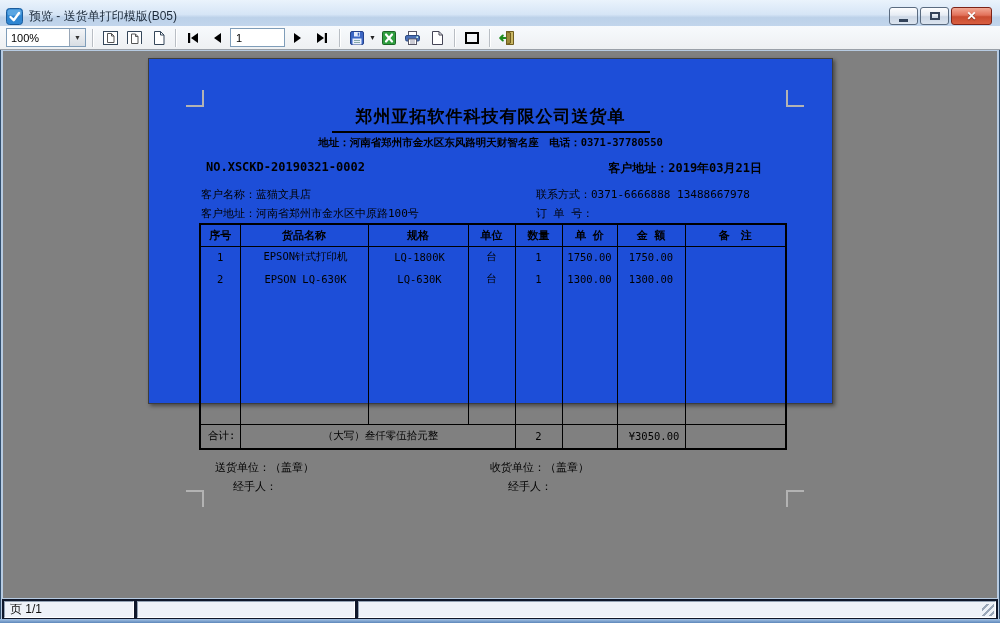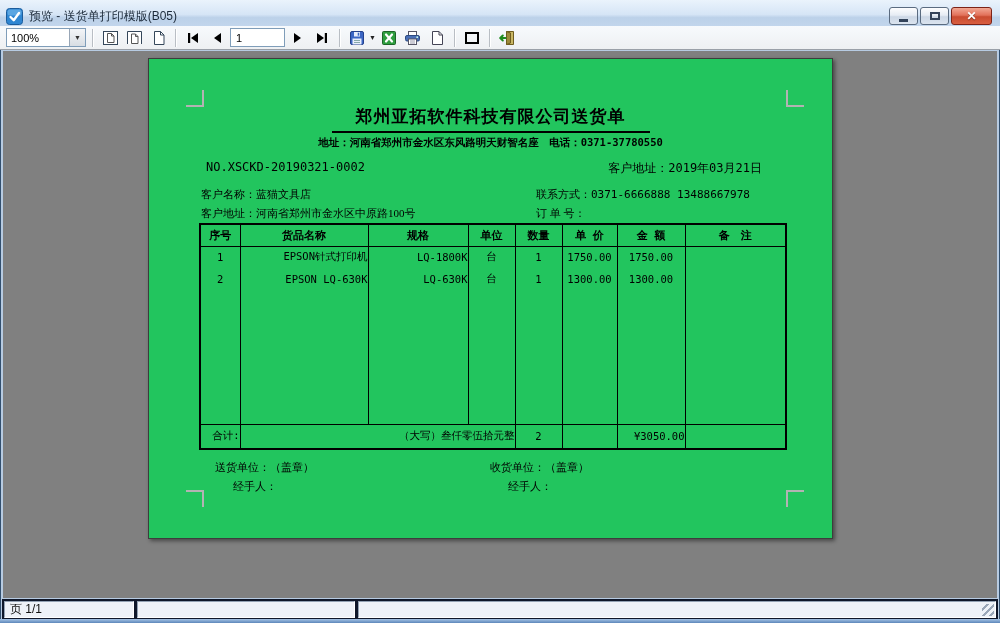--- a/index.html
+++ b/index.html
@@ -34,50 +34,50 @@
     display:flex; align-items:center; justify-content:center; font-size:7px; color:#333; }
   .tbtn { border:none; background:transparent; width:22px; height:20px; display:flex; align-items:center; justify-content:center; padding:0; cursor:default; }
   .tbtn svg { display:block; }
   .page-input { width:55px; height:19px; border:1px solid #7f9db9; font-size:11px; padding-left:5px;
     font-family:"Liberation Sans",sans-serif; }
   .save-wrap { display:flex; align-items:center; }
   .save-caret { font-size:7px; color:#222; margin-left:1px; }
 
   
   .canvas { position:absolute; top:51px; left:3px; right:3px; bottom:25px; background:#808080; overflow:hidden; }
-  .page { position:absolute; left:145px; top:7px; width:685px; height:481px; background:#22c55e;
+  .page { position:absolute; left:145px; top:7px; width:685px; height:346px; background:#1d4ed8;
     border:1px solid #3d3d3d; box-shadow:2px 2px 4px rgba(0,0,0,.45);
     font-family:"DejaVu Sans Mono","DejaVu Sans",sans-serif; color:#000; }
 
   .mark { position:absolute; width:18px; height:17px; }
   .mark.tl { left:37px;  top:31px;  border-right:2px solid #b3b3b3; border-bottom:2px solid #b3b3b3; }
   .mark.tr { left:637px; top:31px;  border-left:2px solid #b3b3b3;  border-bottom:2px solid #b3b3b3; }
   .mark.bl { left:37px;  top:431px; border-top:2px solid #b3b3b3;   border-right:2px solid #b3b3b3; }
   .mark.br { left:637px; top:431px; border-top:2px solid #b3b3b3;   border-left:2px solid #b3b3b3; }
 
   .doc-title-row { position:absolute; top:46px; left:0; right:0; text-align:center; }
   .doc-title { display:inline-block; font-size:17px; font-weight:bold; letter-spacing:1px;
     border-bottom:2px solid #000; padding:0 24px 3px 24px; }
   .doc-address { position:absolute; top:77px; left:0; right:0; text-align:center; font-size:10.5px; font-weight:bold; }
 
   .row-no-date { position:absolute; top:101px; left:57px; right:70px; display:flex; justify-content:space-between;
-    font-size:12px; font-weight:normal; }
+    font-size:12px; font-weight:bold; }
   .cust-row1 { position:absolute; top:128px; left:52px; right:40px; font-size:11px; }
-  .cust-row2 { position:absolute; top:147px; left:52px; right:28px; font-size:11px;font-family:Liberation Serif, serif; }
+  .cust-row2 { position:absolute; top:147px; left:52px; right:28px; font-size:11px; }
   .cust-right { position:absolute; left:335px; }
 
   .doc-table { position:absolute; left:50px; top:164px; width:586px; border-collapse:collapse;
     table-layout:fixed; border:2px solid #000; font-size:10.5px; }
   .doc-table th { border:1px solid #000; height:22px; font-size:11px; font-weight:bold; text-align:center; padding:0; }
   .doc-table tbody td { border-left:1px solid #000; border-right:1px solid #000; padding:0; vertical-align:middle; }
   .doc-table tr.item td { height:22px; }
   .doc-table tr.filler td { height:134px; }
   .doc-table tfoot td { border:1px solid #000; height:25px; padding:0;margin-left:44px; }
   .doc-table .c { text-align:center; }
-  .doc-table .l { text-align:right; padding-left:3px; }
+  .doc-table .l { text-align:center; padding-left:3px; }
   .doc-table tfoot .pad { padding-left:6px; }
 
   .sig-sender   { position:absolute; left:66px;  top:401px; font-size:11px; }
   .sig-receiver { position:absolute; left:341px; top:401px; font-size:11px; }
   .sig-h1 { position:absolute; left:84px;  top:420px; font-size:11px; }
   .sig-h2 { position:absolute; left:359px; top:420px; font-size:11px; }
 
   
   .statusbar { position:absolute; left:2px; right:2px; bottom:4px; height:20px; background:#0f172a;
     display:flex; align-items:stretch; padding:2px 2px 1px 2px; gap:3px; font-size:12px; }

